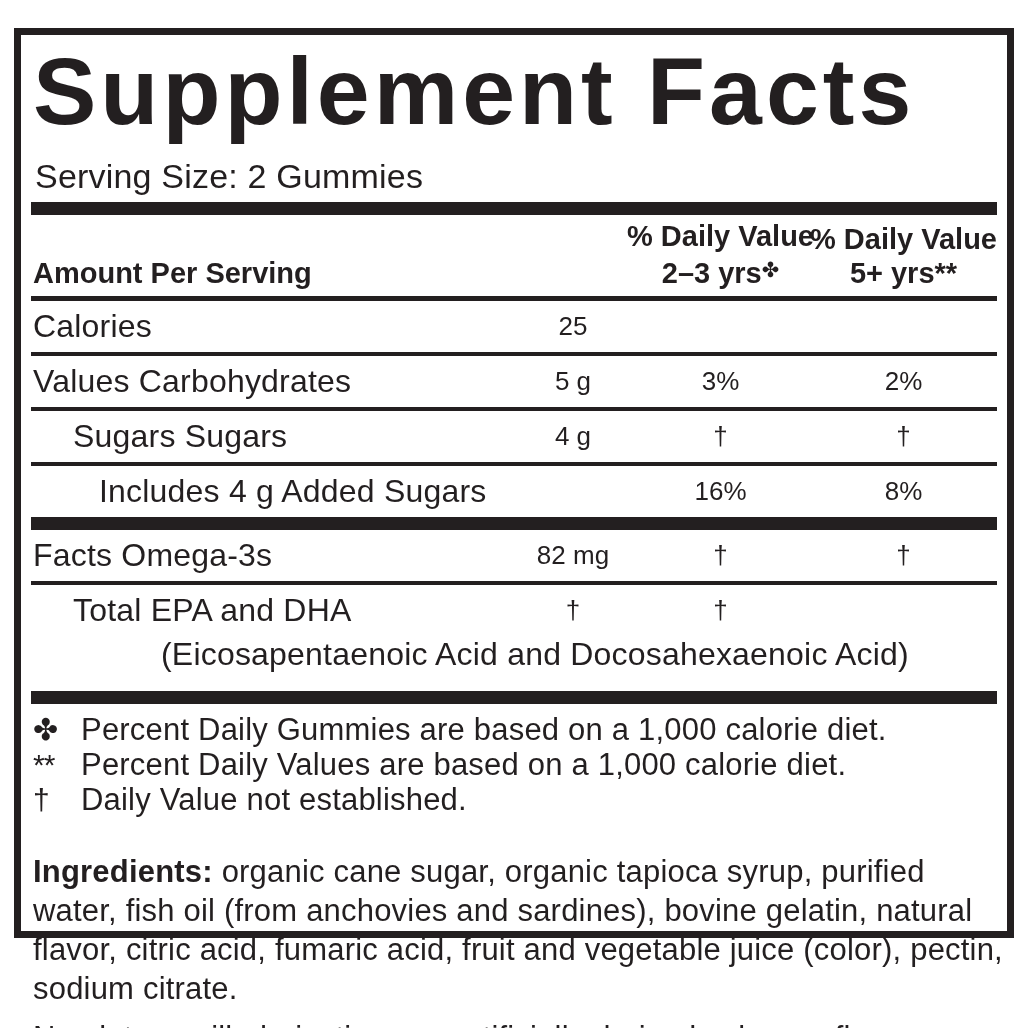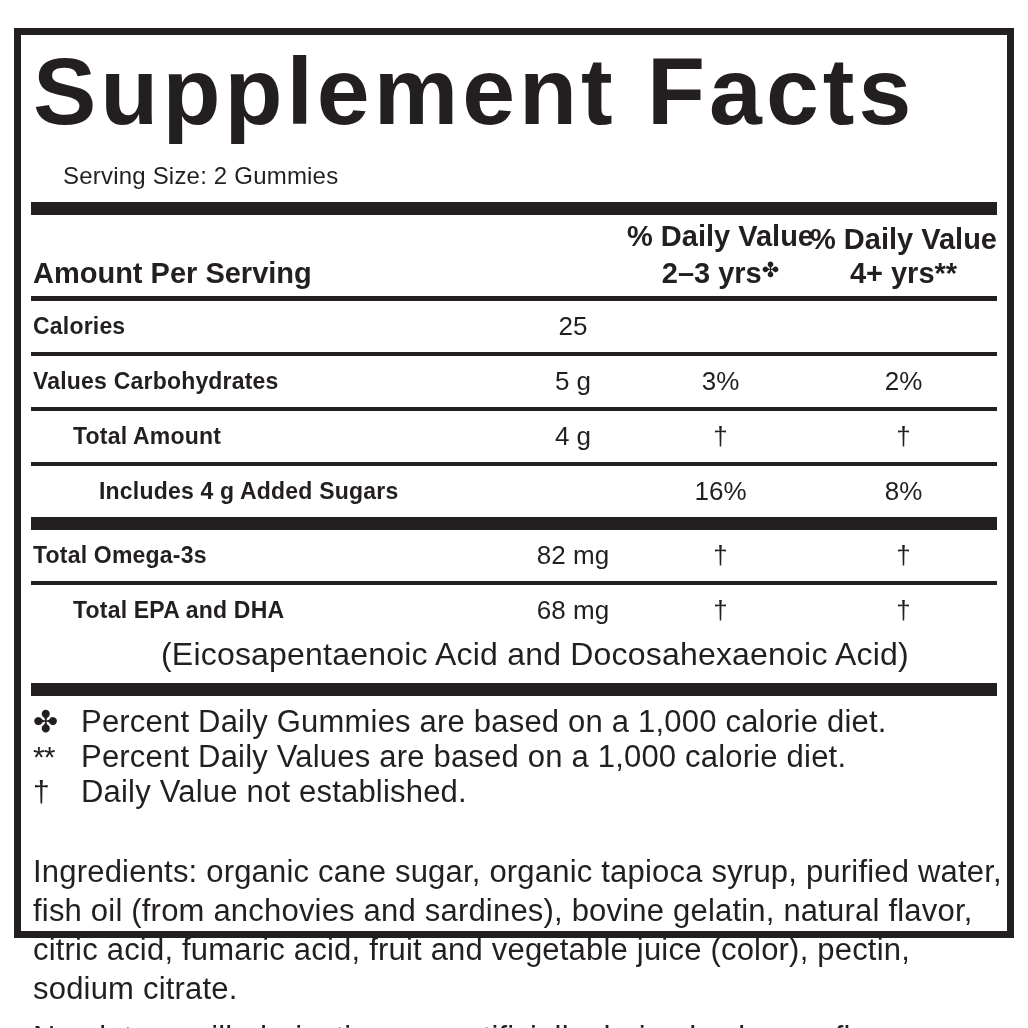--- a/index.html
+++ b/index.html
@@ -28,24 +28,23 @@
     margin-left: 2px;
     font-size: 95px;
     font-weight: bold;
     letter-spacing: 4px;
     line-height: 1.02;
     white-space: nowrap;
   }
 
   .serving-block { margin-top: 16px; margin-left: 4px; }
   .serving-line {
-    font-size: 24px;
+    font-size: 34px;
     line-height: 40px;
     letter-spacing: 0.2px;
-    margin-left: 28px;
   }
 
   .bar-thick {
     height: 13px;
     background: #231f20;
     border: none;
   }
   .bar-thick.after-serving { margin-top: 6px; }
 
   .hairline { height: 4px; background: #231f20; }
@@ -58,21 +57,21 @@
     padding-left: 2px;
   }
   .header-row {
     min-height: 86px;
     align-items: end;
     padding-bottom: 6px;
     border-bottom: 5px solid #231f20;
   }
   .nutrient-row { min-height: 51px; }
 
-  .cell-name { font-size: 23px; letter-spacing: 0.2px; font-weight: bold; }
+  .cell-name { font-size: 32px; letter-spacing: 0.2px; }
   .indent-1 { padding-left: 40px; }
   .indent-2 { padding-left: 66px; }
 
   .cell-center {
     display: flex;
     justify-content: center;
     align-items: center;
     font-size: 26px;
     white-space: nowrap;
   }
@@ -83,21 +82,21 @@
     display: flex;
     flex-direction: column;
     align-items: center;
     justify-content: flex-end;
   }
   .hdr-col span { white-space: nowrap; }
   .sym-clover { font-size: 0.72em; vertical-align: 6px; }
 
   .sub-name {
     font-size: 32px;
-    padding: 0 0 10px 130px;
+    padding: 0 0 18px 130px;
     letter-spacing: 0.2px;
   }
   .epa-wrap { padding-bottom: 0; }
 
   
   .footnotes { padding: 8px 2px 0 2px; }
   .footnote {
     display: flex;
     font-size: 31px;
     line-height: 35px;
@@ -113,21 +112,21 @@
   .bottom-text {
     position: absolute;
     left: 33px; top: 852px;
     width: 982px;
   }
   .ingredients-par {
     font-size: 31px;
     line-height: 39px;
     letter-spacing: 0.2px;
   }
-  .ingredients-par b { font-weight: normal; }
+  .ingredients-par b { font-weight: bold; }
   .allergen-par {
     margin-top: 10px;
     font-size: 31px;
     line-height: 39px;
     letter-spacing: 0.2px;
   }
 </style>
 </head>
 <body>
 
@@ -143,68 +142,67 @@
 
   <div class="t-row header-row">
     <div class="hdr hdr-left">Amount Per Serving</div>
     <div></div>
     <div class="hdr hdr-col">
       <span>% Daily Value</span>
       <span><span>2–3 yrs</span><span class="sym-clover">✤</span></span>
     </div>
     <div class="hdr hdr-col">
       <span>% Daily Value</span>
-      <span>4+ yrs**</span>
+      <span>5+ yrs**</span>
     </div>
   </div>
 
   <div class="t-row nutrient-row">
     <div class="cell-name">Calories</div>
     <div class="cell-center">25</div>
     <div class="cell-center"></div>
     <div class="cell-center"></div>
   </div>
   <div class="hairline"></div>
 
   <div class="t-row nutrient-row">
     <div class="cell-name">Values Carbohydrates</div>
     <div class="cell-center">5 g</div>
     <div class="cell-center">3%</div>
     <div class="cell-center">2%</div>
   </div>
   <div class="hairline"></div>
 
   <div class="t-row nutrient-row">
-    <div class="cell-name indent-1">Total Amount</div>
+    <div class="cell-name indent-1">Sugars Sugars</div>
     <div class="cell-center">4 g</div>
     <div class="cell-center">†</div>
     <div class="cell-center">†</div>
   </div>
   <div class="hairline"></div>
 
   <div class="t-row nutrient-row">
     <div class="cell-name indent-2">Includes 4 g Added Sugars</div>
     <div class="cell-center"></div>
     <div class="cell-center">16%</div>
     <div class="cell-center">8%</div>
   </div>
   <div class="bar-thick"></div>
 
   <div class="t-row nutrient-row">
-    <div class="cell-name">Total Omega-3s</div>
+    <div class="cell-name">Facts Omega-3s</div>
     <div class="cell-center">82 mg</div>
     <div class="cell-center">†</div>
     <div class="cell-center">†</div>
   </div>
   <div class="hairline"></div>
 
   <div class="epa-wrap">
     <div class="t-row nutrient-row">
       <div class="cell-name indent-1">Total EPA and DHA</div>
-      <div class="cell-center">68 mg</div>
       <div class="cell-center">†</div>
       <div class="cell-center">†</div>
     </div>
     <div class="sub-name">(Eicosapentaenoic Acid and Docosahexaenoic Acid)</div>
   </div>
   <div class="bar-thick"></div>
 
   <div class="footnotes">
     <div class="footnote">
       <span class="fn-sym">✤</span>

